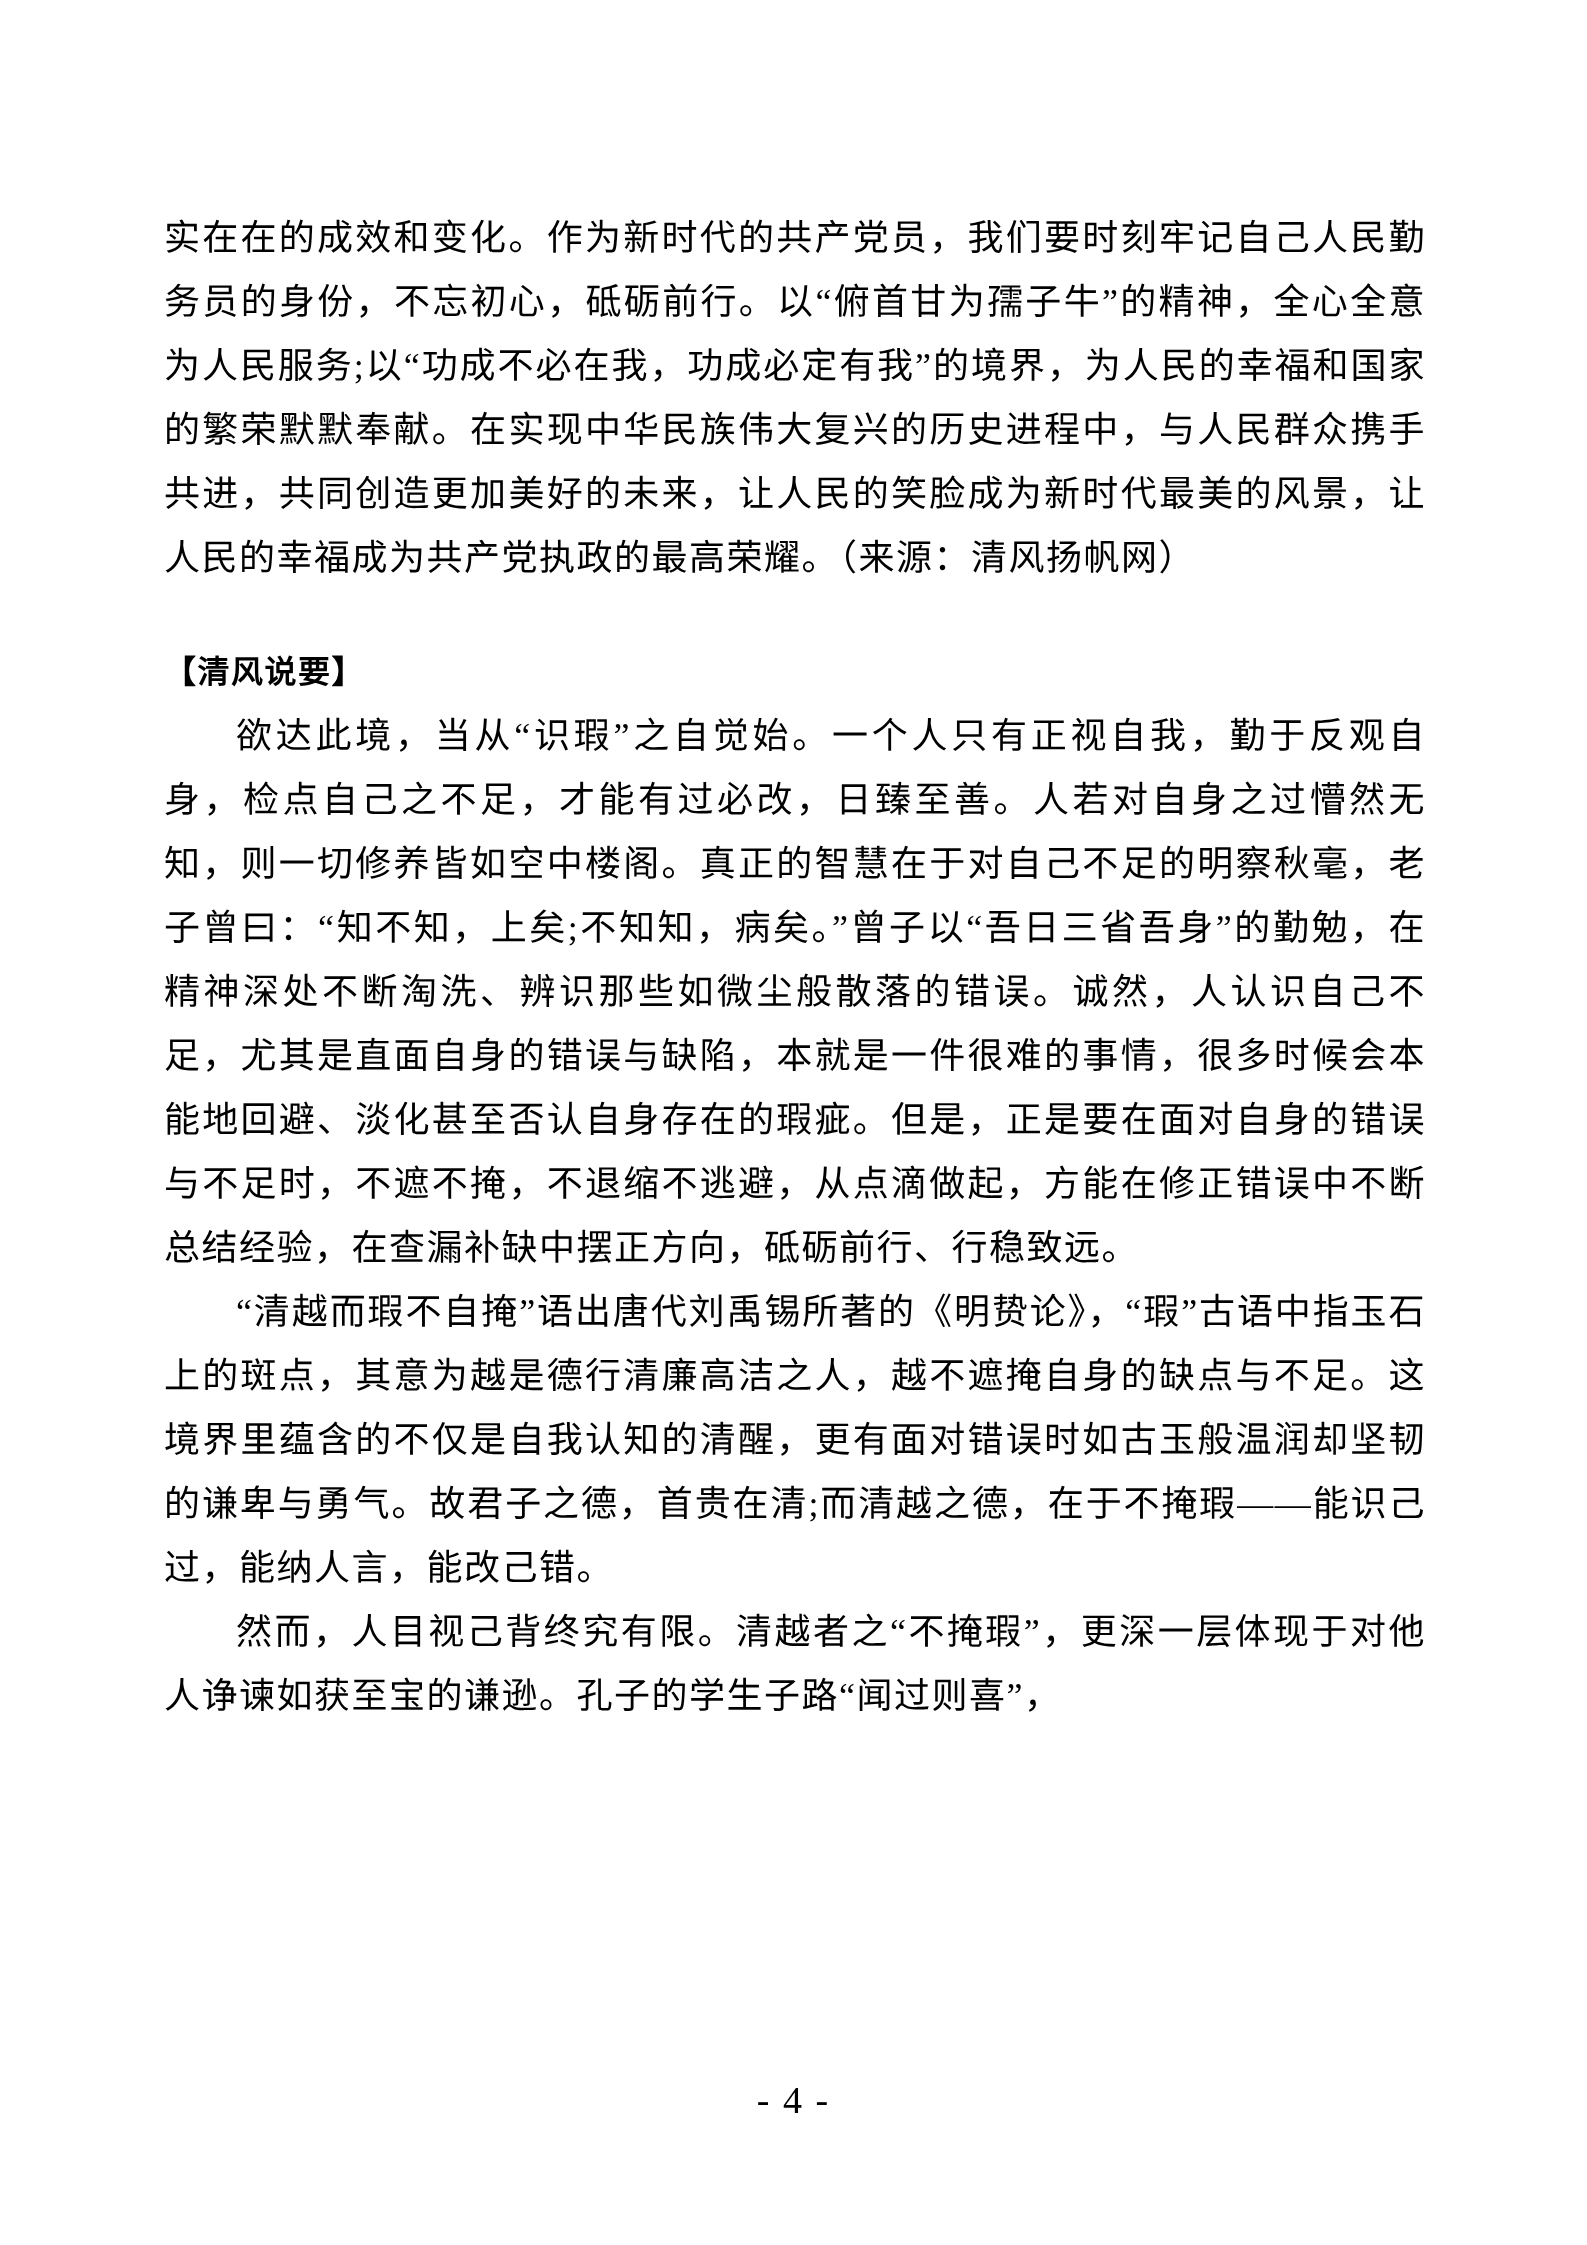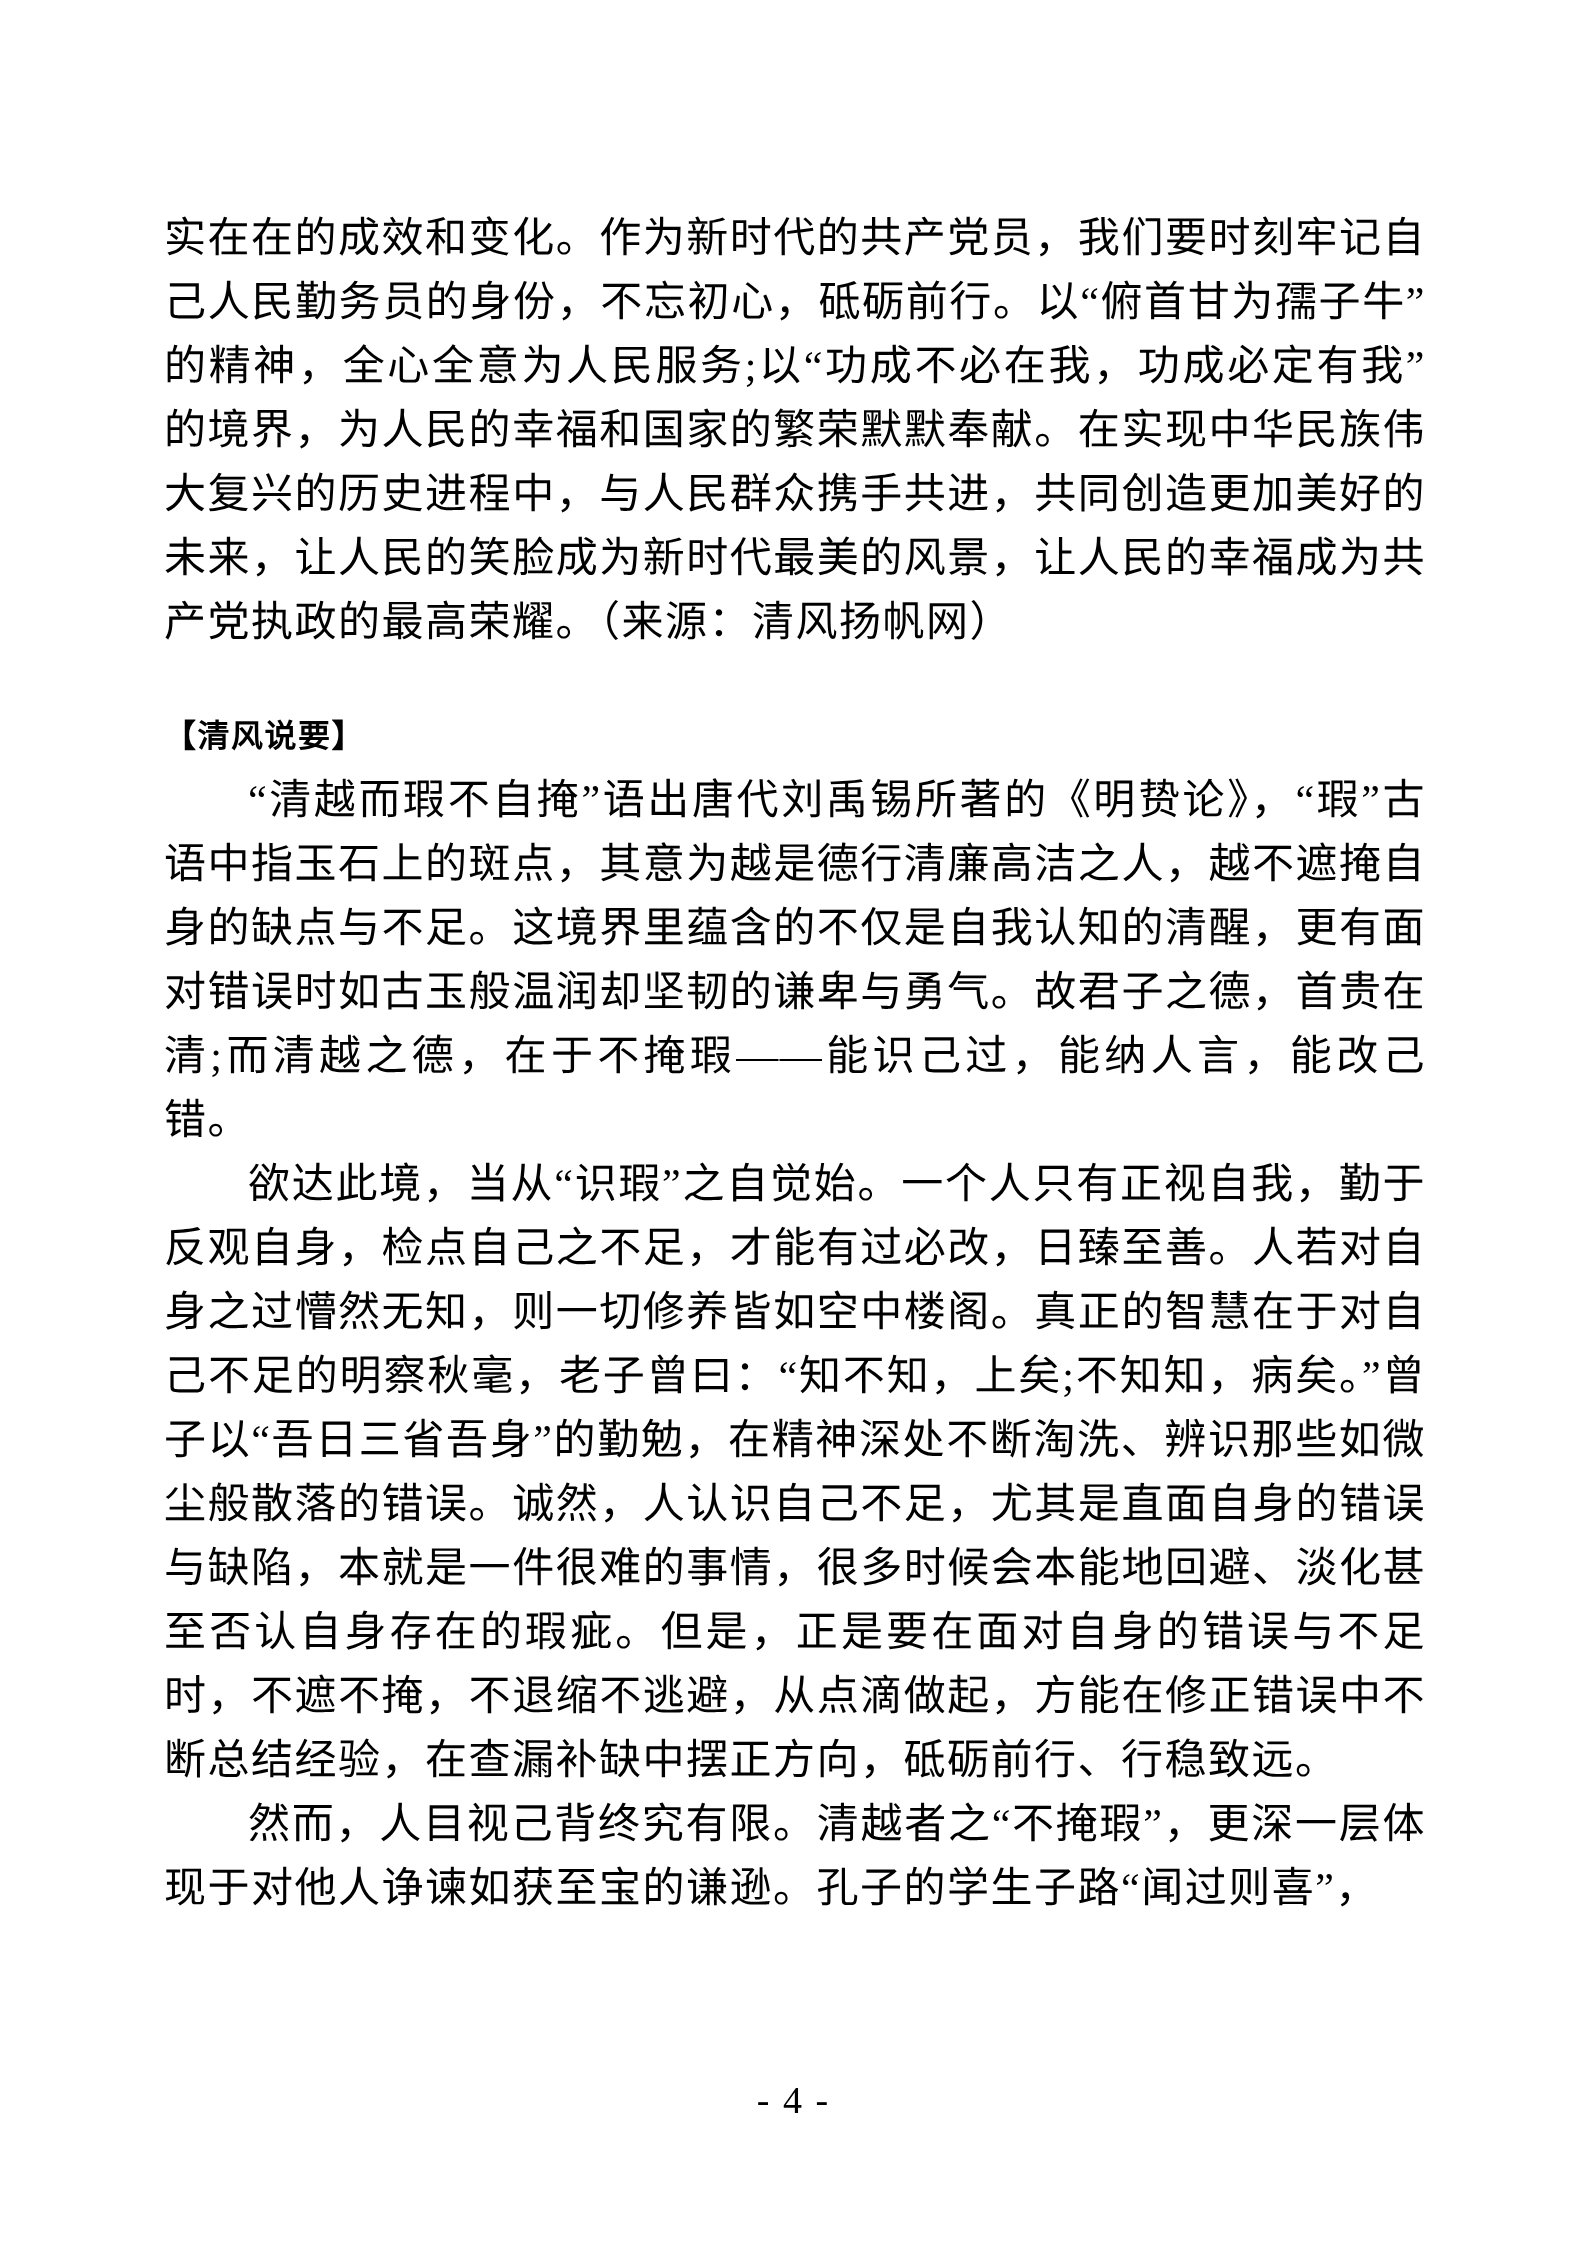--- a/index.html
+++ b/index.html
@@ -18,21 +18,21 @@
     overflow: hidden;
   }
   .content {
     position: absolute;
     top: 206px;
     left: 164px;
     width: 1262px;
   }
   .para {
     margin: 0;
-    font-size: 42px;
+    font-size: 36px;
     line-height: 64px;
     letter-spacing: 1.5px;
     text-align: justify;
     text-justify: inter-ideograph;
     text-align-last: left;
     word-break: break-all;
   }
   .para.indent {
     text-indent: 2em;
   }
@@ -65,21 +65,21 @@
 </head>
 <body>
 
 <div class="page">
   <div class="content">
     <p class="para">实在在的成效和变化。作为新时代的共产党员，我们要时刻牢记自己人民勤务员的身份，不忘初心，砥砺前行。以“俯首甘为孺子牛”的精神，全心全意为人民服务;以“功成不必在我，功成必定有我”的境界，为人民的幸福和国家的繁荣默默奉献。在实现中华民族伟大复兴的历史进程中，与人民群众携手共进，共同创造更加美好的未来，让人民的笑脸成为新时代最美的风景，让人民的幸福成为共产党执政的最高荣耀。（来源：清风扬帆网）</p>
 
     <p class="section-header">【清风说要】</p>
 
 
+    <p class="para indent">欲达此境，当从“识瑕”之自觉始。一个人只有正视自我，勤于反观自身，检点自己之不足，才能有过必改，日臻至善。人若对自身之过懵然无知，则一切修养皆如空中楼阁。真正的智慧在于对自己不足的明察秋毫，老子曾曰：“知不知，上矣;不知知，病矣。”曾子以“吾日三省吾身”的勤勉，在精神深处不断淘洗、辨识那些如微尘般散落的错误。诚然，人认识自己不足，尤其是直面自身的错误与缺陷，本就是一件很难的事情，很多时候会本能地回避、淡化甚至否认自身存在的瑕疵。但是，正是要在面对自身的错误与不足时，不遮不掩，不退缩不逃避，从点滴做起，方能在修正错误中不断总结经验，在查漏补缺中摆正方向，砥砺前行、行稳致远。</p>
+
     <p class="para indent">“清越而瑕不自掩”语出唐代刘禹锡所著的《明贽论》，“瑕”古语中指玉石上的斑点，其意为越是德行清廉高洁之人，越不遮掩自身的缺点与不足。这境界里蕴含的不仅是自我认知的清醒，更有面对错误时如古玉般温润却坚韧的谦卑与勇气。故君子之德，首贵在清;而清越之德，在于不掩瑕——能识己过，能纳人言，能改己错。</p>
-
-    <p class="para indent">欲达此境，当从“识瑕”之自觉始。一个人只有正视自我，勤于反观自身，检点自己之不足，才能有过必改，日臻至善。人若对自身之过懵然无知，则一切修养皆如空中楼阁。真正的智慧在于对自己不足的明察秋毫，老子曾曰：“知不知，上矣;不知知，病矣。”曾子以“吾日三省吾身”的勤勉，在精神深处不断淘洗、辨识那些如微尘般散落的错误。诚然，人认识自己不足，尤其是直面自身的错误与缺陷，本就是一件很难的事情，很多时候会本能地回避、淡化甚至否认自身存在的瑕疵。但是，正是要在面对自身的错误与不足时，不遮不掩，不退缩不逃避，从点滴做起，方能在修正错误中不断总结经验，在查漏补缺中摆正方向，砥砺前行、行稳致远。</p>
 
     <p class="para indent">然而，人目视己背终究有限。清越者之“不掩瑕”，更深一层体现于对他人诤谏如获至宝的谦逊。孔子的学生子路“闻过则喜”，</p>
   </div>
 
   <div class="page-number">- 4 -</div>
 </div>
 
 </body></html>

